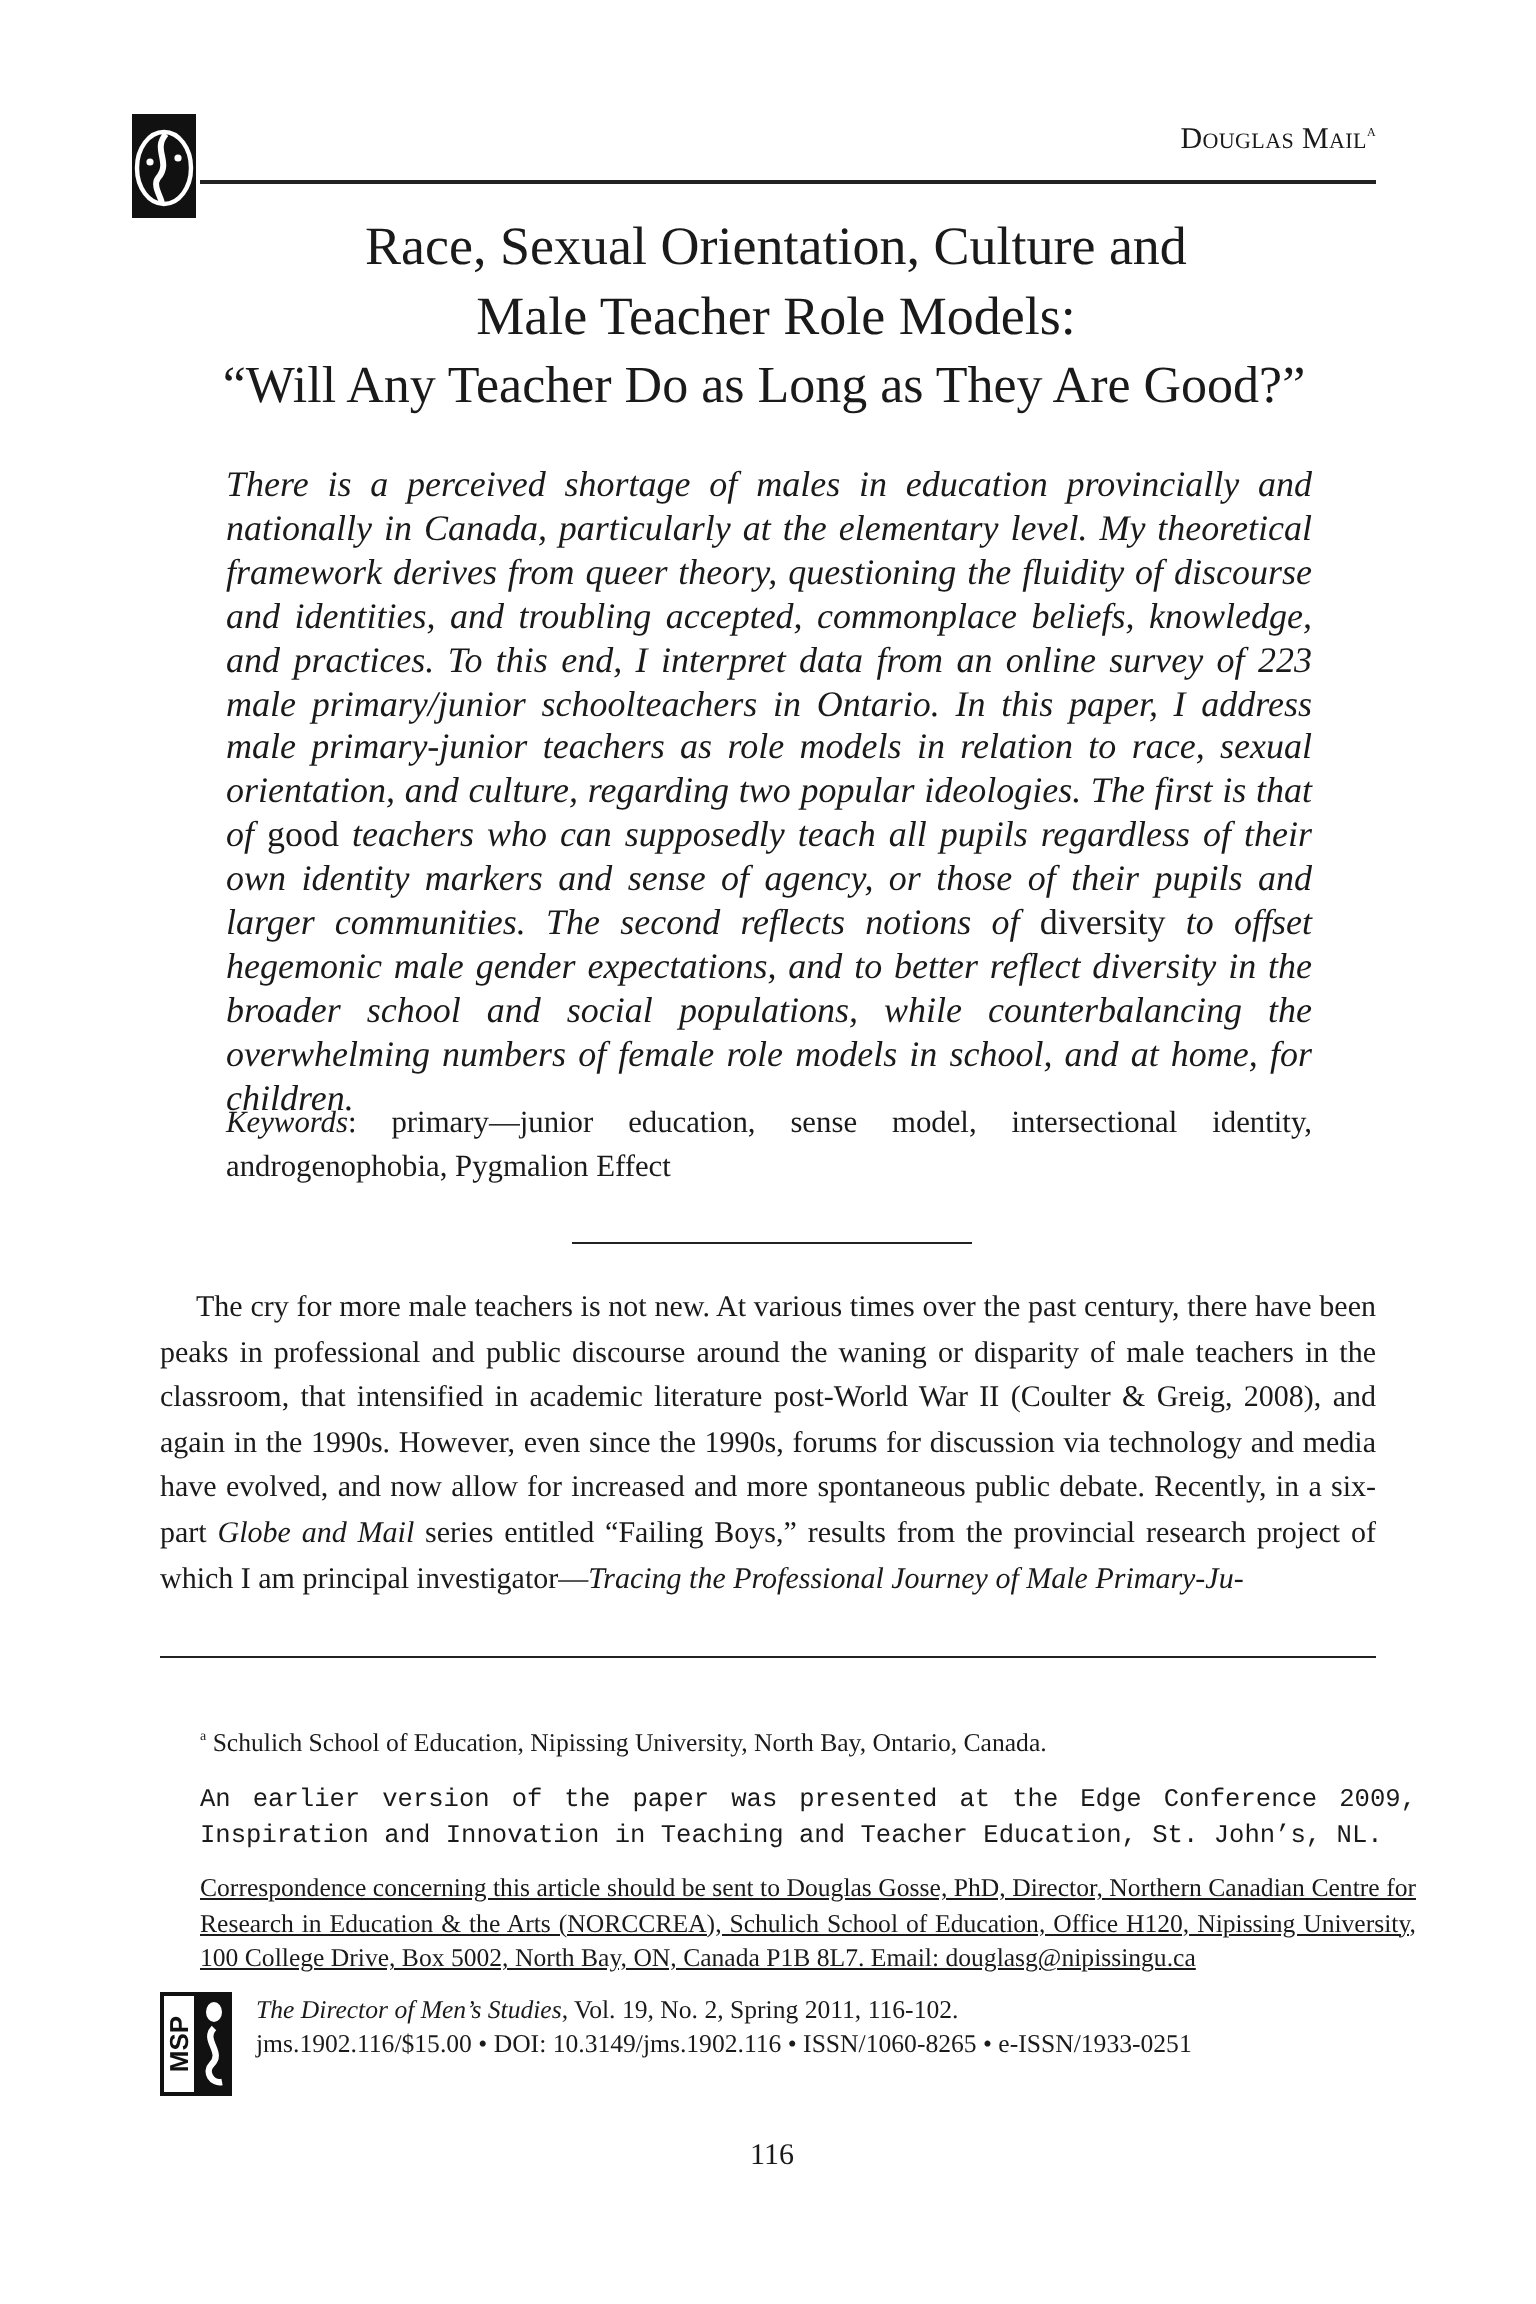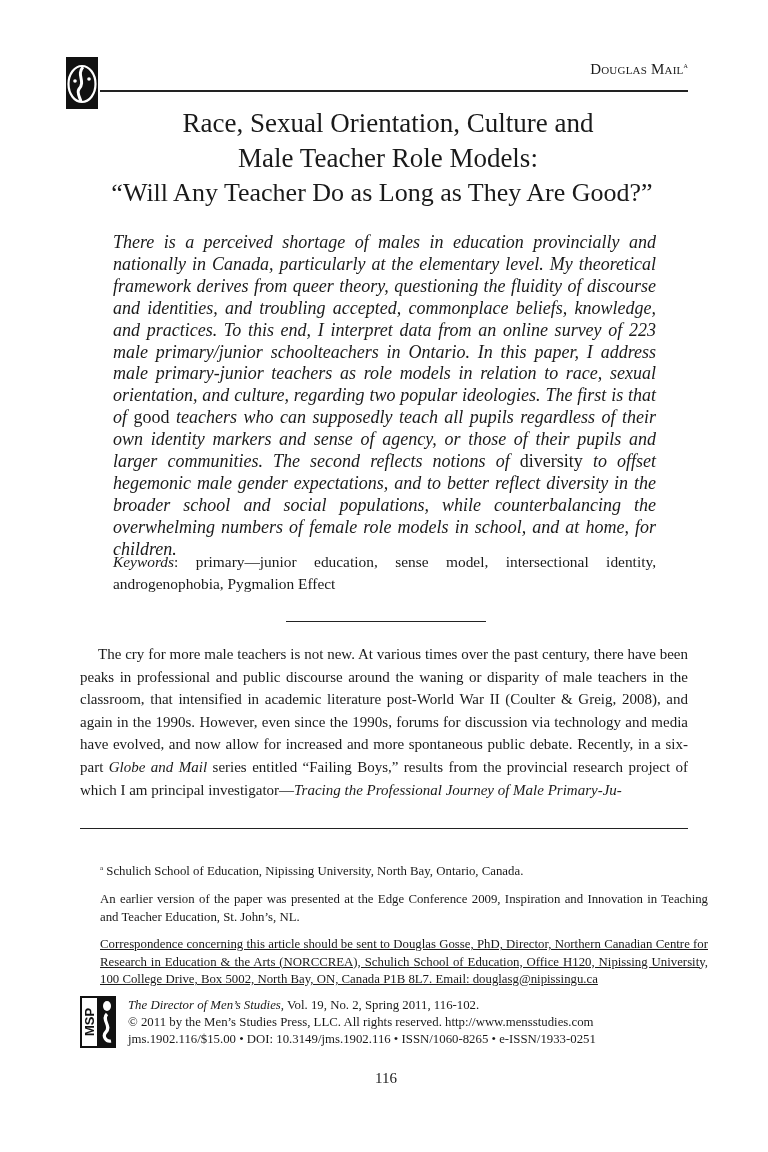--- a/index.html
+++ b/index.html
@@ -30,21 +30,21 @@
   
   .body-text { left: 80px; top: 643px; width: 608px; font-size: 15px; line-height: 22.6px; text-align: justify; margin: 0;
                text-indent: 18px; }
   .body-text em { font-style: italic; }
   .foot-rule { left: 80px; top: 828px; width: 608px; height: 1px; background: #222; }
 
   
   .fn { left: 84px; width: 608px; font-size: 12.8px; line-height: 17.6px; text-align: justify; margin: 16px; }
   .fn-1 { top: 844px; }
   .fn-1 sup { font-size: 7px; vertical-align: super; }
-  .fn-2 { top: 875px; }
+  .fn-2 { top: 875px; font-family: Liberation Mono, monospace; }
   .fn-3 { top: 920px; text-decoration: underline; }
 
   
   .msp-logo { left: 80px; top: 996px; width: 36px; height: 52px; background: #111; }
   .cite { left: 128px; top: 997px; width: 560px; font-size: 12.8px; line-height: 17px; margin: 0; }
   .cite .jname { font-style: italic; }
 
   .page-num { left: 0; width: 768px; top: 1070px; text-align: center; font-size: 15px; left: 2px; }
 </style>
 </head>
@@ -84,17 +84,16 @@
   <svg width="36" height="52" viewBox="0 0 36 52">
     <rect width="36" height="52" fill="#111"></rect>
     <rect x="2" y="2" width="15" height="48" fill="#fff"></rect>
     <text x="9.5" y="26" transform="rotate(-90 9.5 26)" text-anchor="middle" dominant-baseline="central" font-family="Liberation Sans, sans-serif" font-weight="bold" font-size="13" fill="#111">MSP</text>
     <ellipse cx="27" cy="10" rx="4" ry="5" fill="#fff"></ellipse>
     <path d="M27 18 C 21 24, 32 30, 26 36 C 22 40, 26 46, 31 45" fill="none" stroke="#fff" stroke-width="3.2"></path>
   </svg>
 </div>
 <div class="abs cite">
   <div><span class="jname">The Director of Men’s Studies</span><span>, Vol. 19, No. 2, Spring 2011, 116-102.</span></div>
-  <div>© 2011 by the Men’s Studies Press, LLC. All rights reserved. http://www.mensstudies.com</div>
   <div>jms.1902.116/$15.00 • DOI: 10.3149/jms.1902.116 • ISSN/1060-8265 • e-ISSN/1933-0251</div>
 </div>
 
 <div class="abs page-num">116</div>
 
 </body></html>

